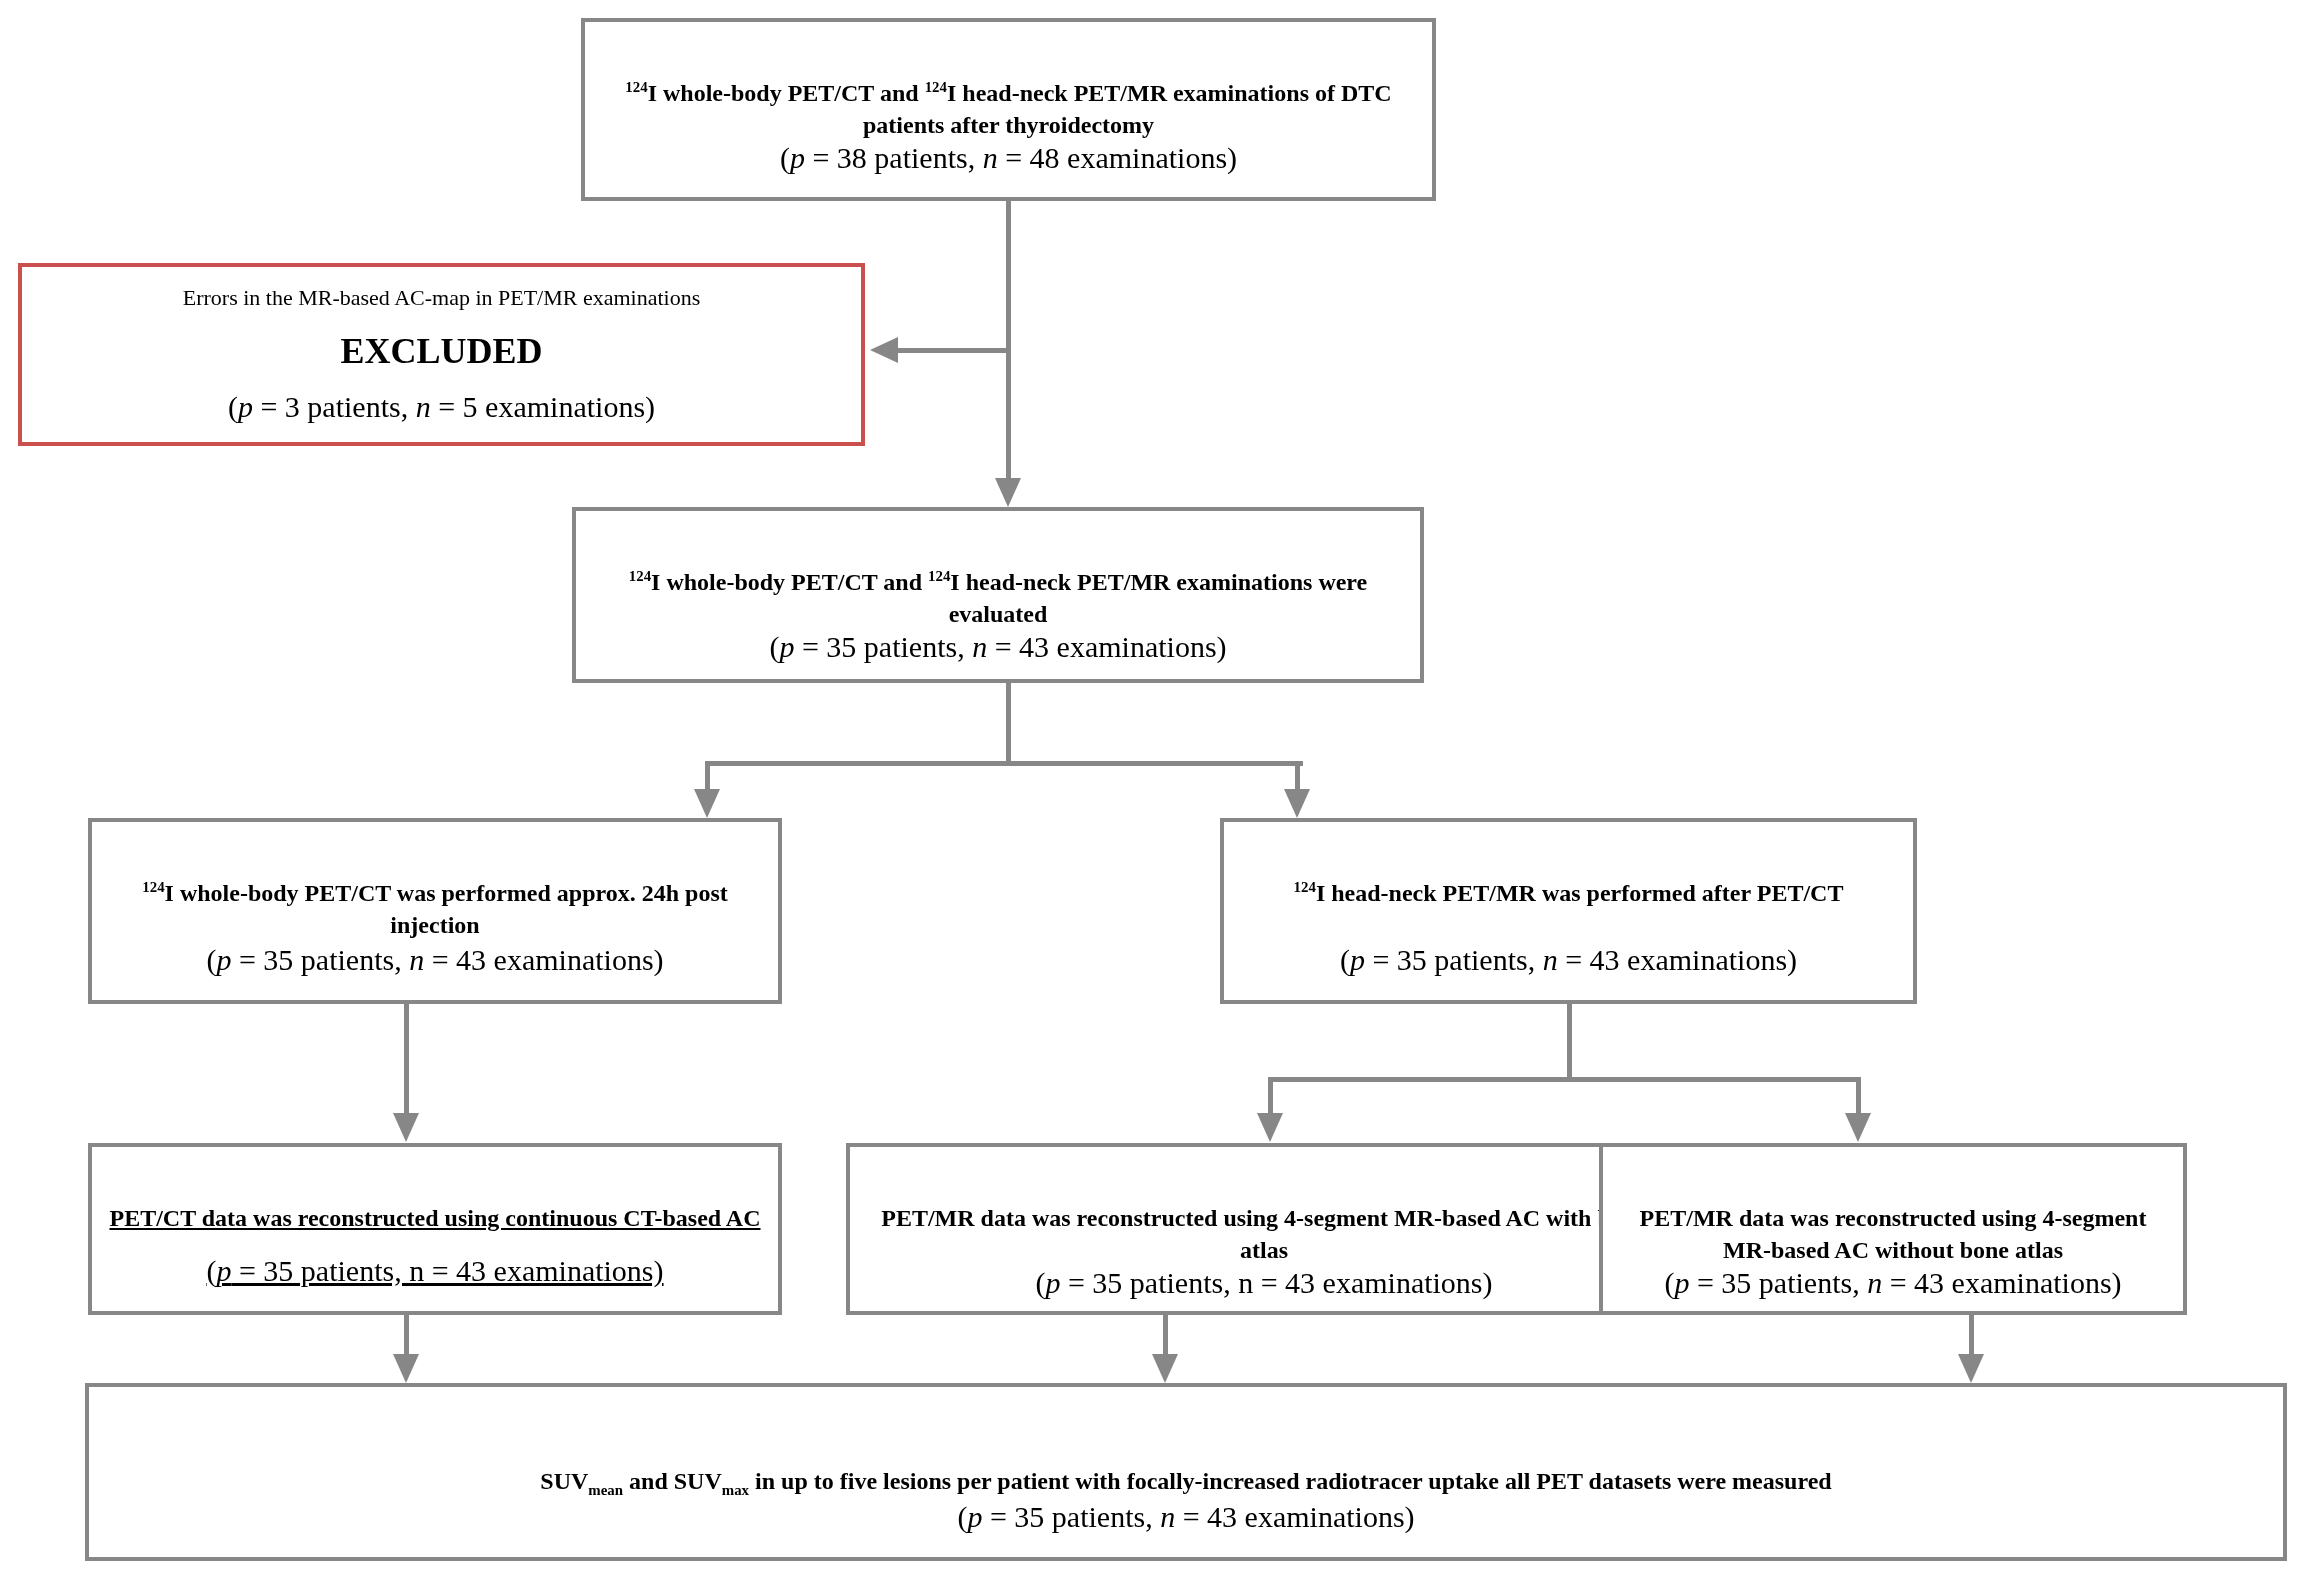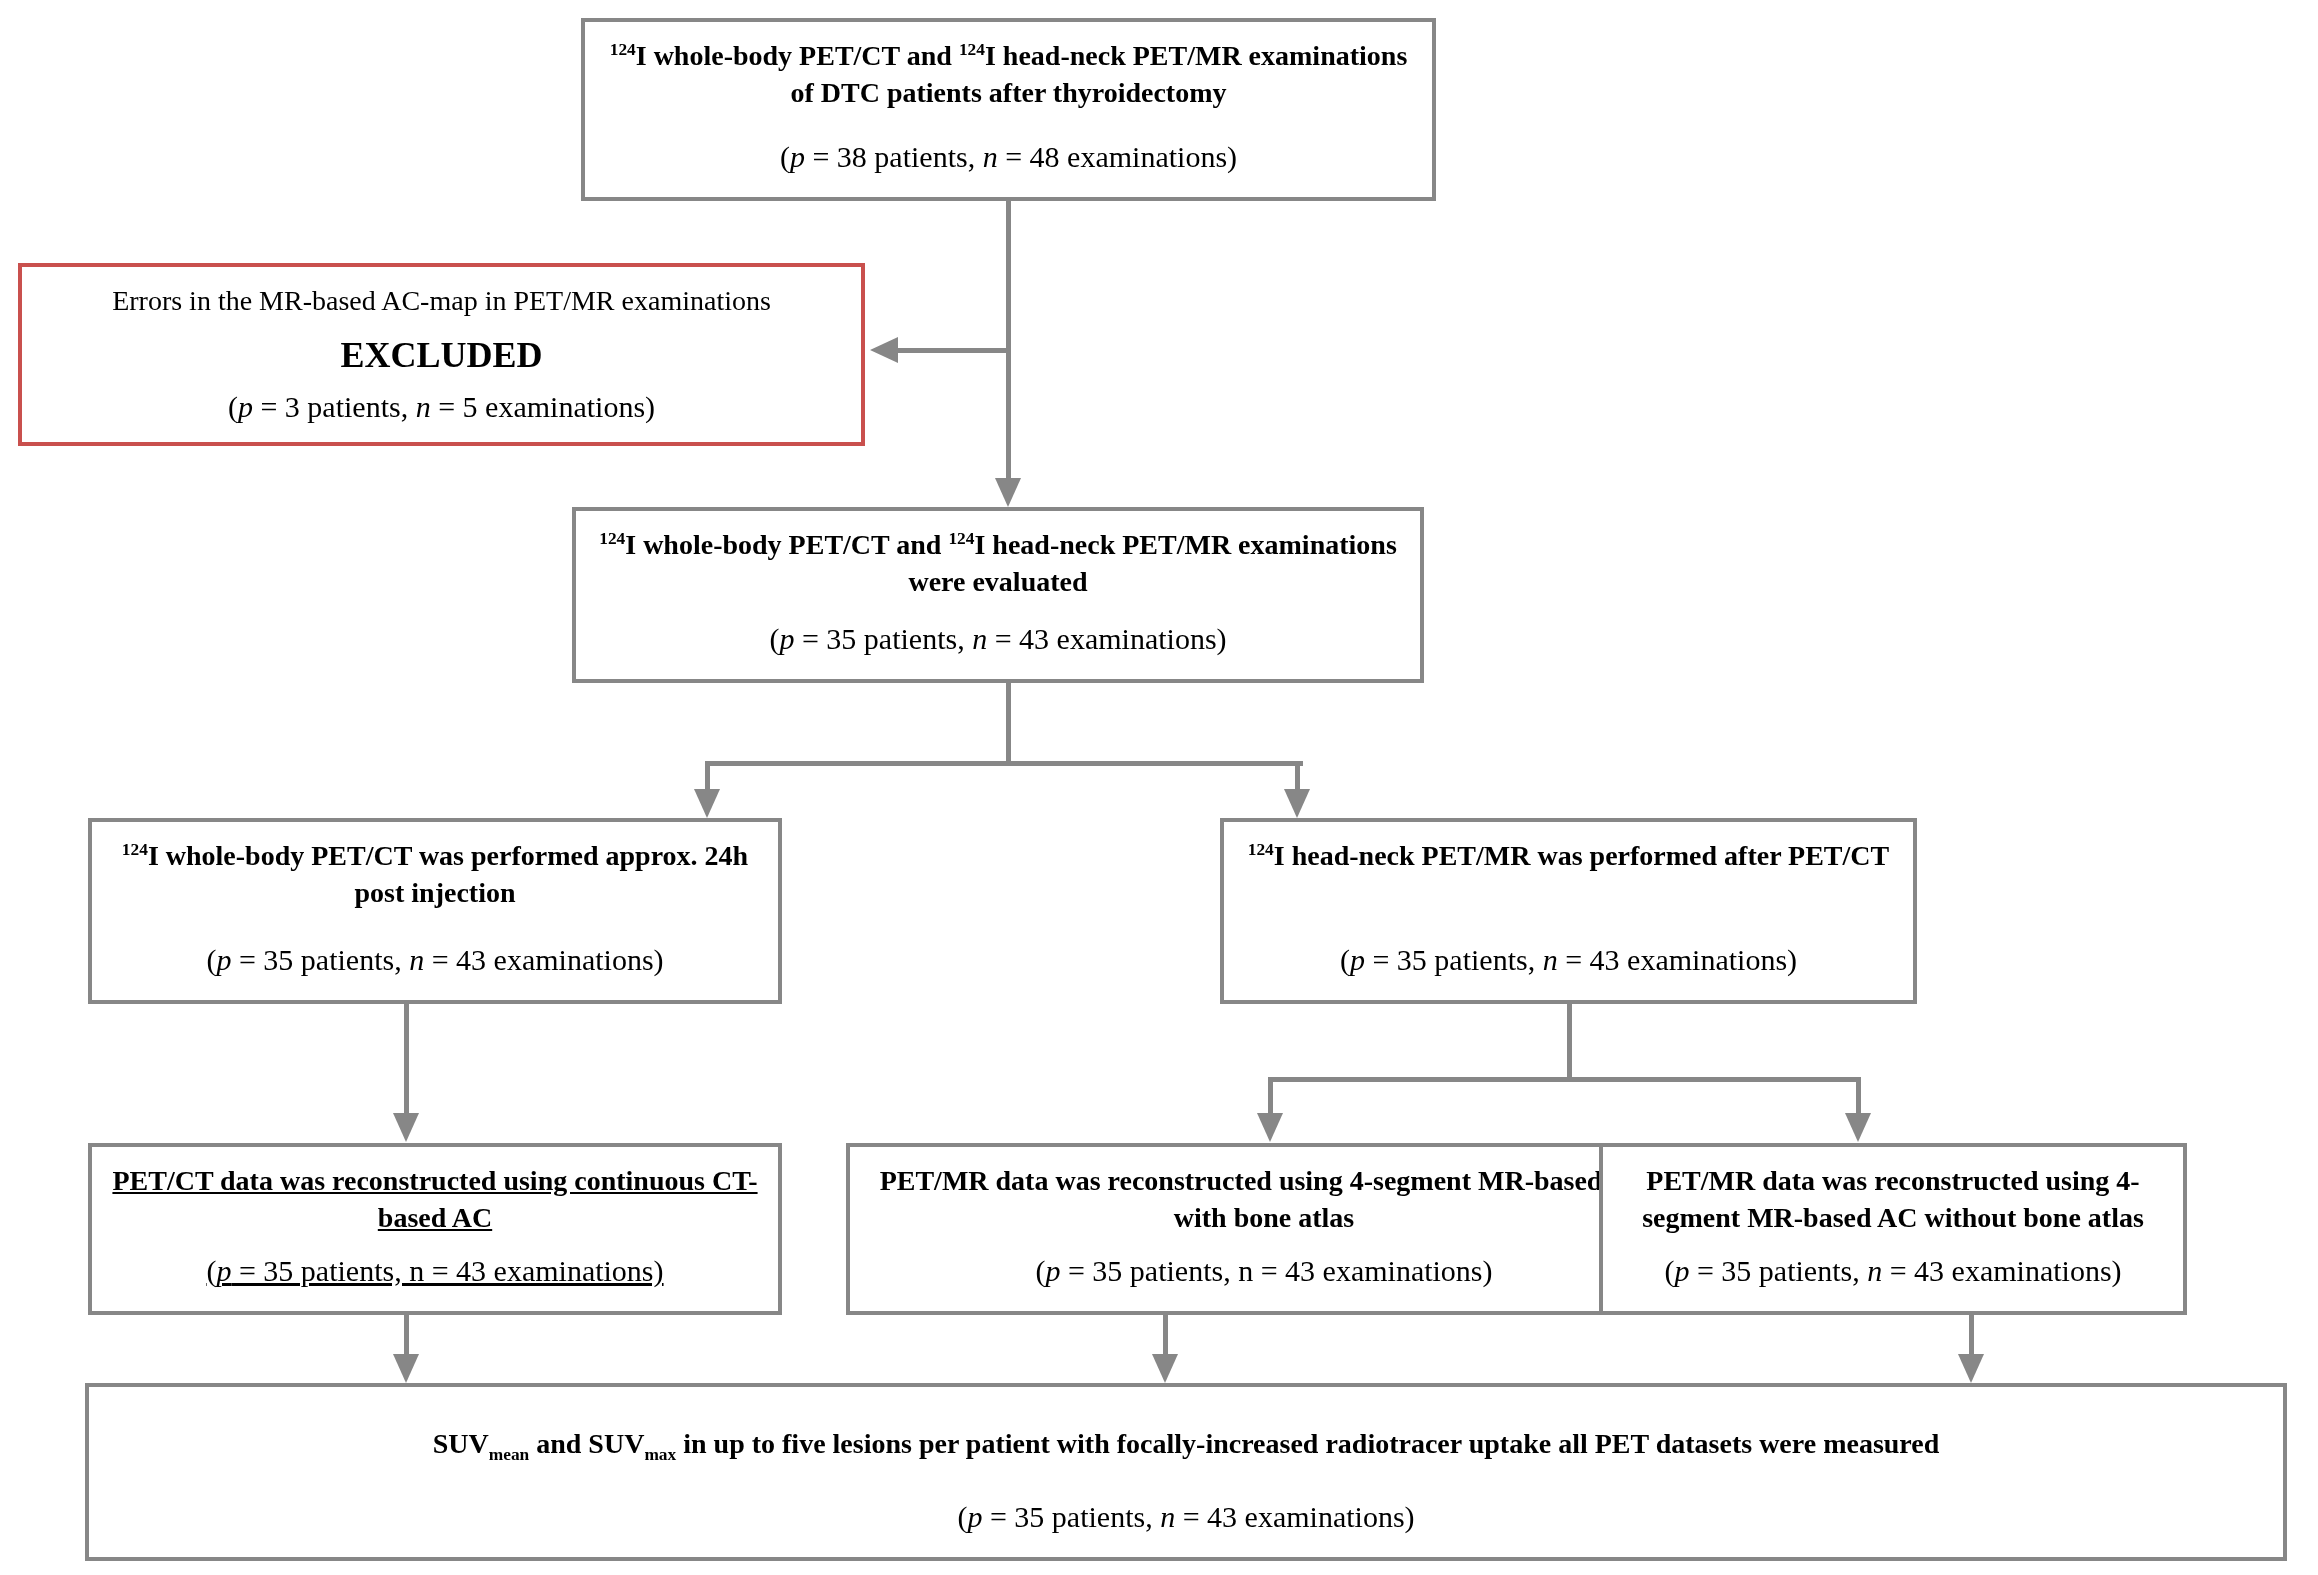--- a/index.html
+++ b/index.html
@@ -18,26 +18,27 @@
     display:flex;
     flex-direction:column;
     justify-content:space-between;
     align-items:center;
     text-align:center;
     padding:16px 17px 23px 17px;
   }
   .box.excluded { border-color:#c9504d; }
   .heading {
     font-weight:bold;
-    font-size:28px;
+    font-size:24px;
     line-height:1.32;
+    margin-top:40px;
   }
   .note {
     font-weight:normal;
-    font-size:28px;
+    font-size:22px;
     line-height:1.32;
   }
   .excl-label {
     font-weight:bold;
     font-size:36px;
   }
   .stats {
     font-weight:normal;
     font-size:30px;
     white-space:nowrap;

